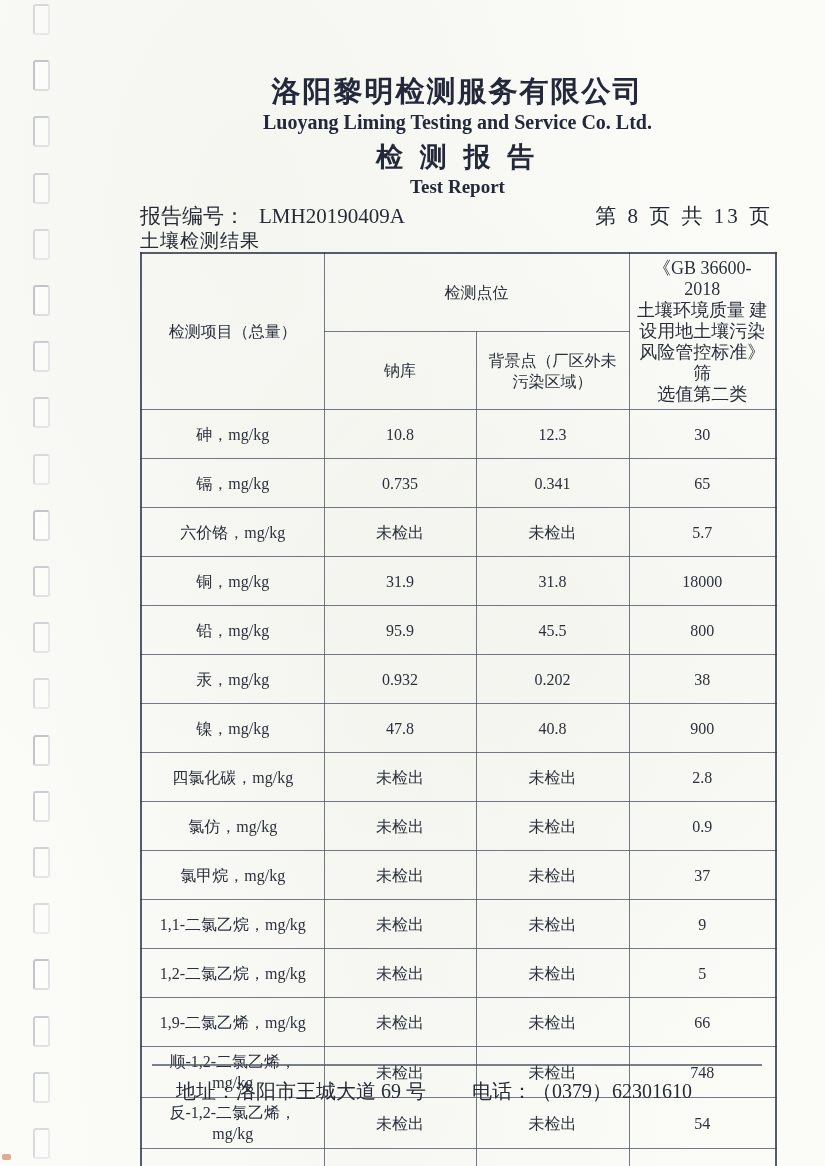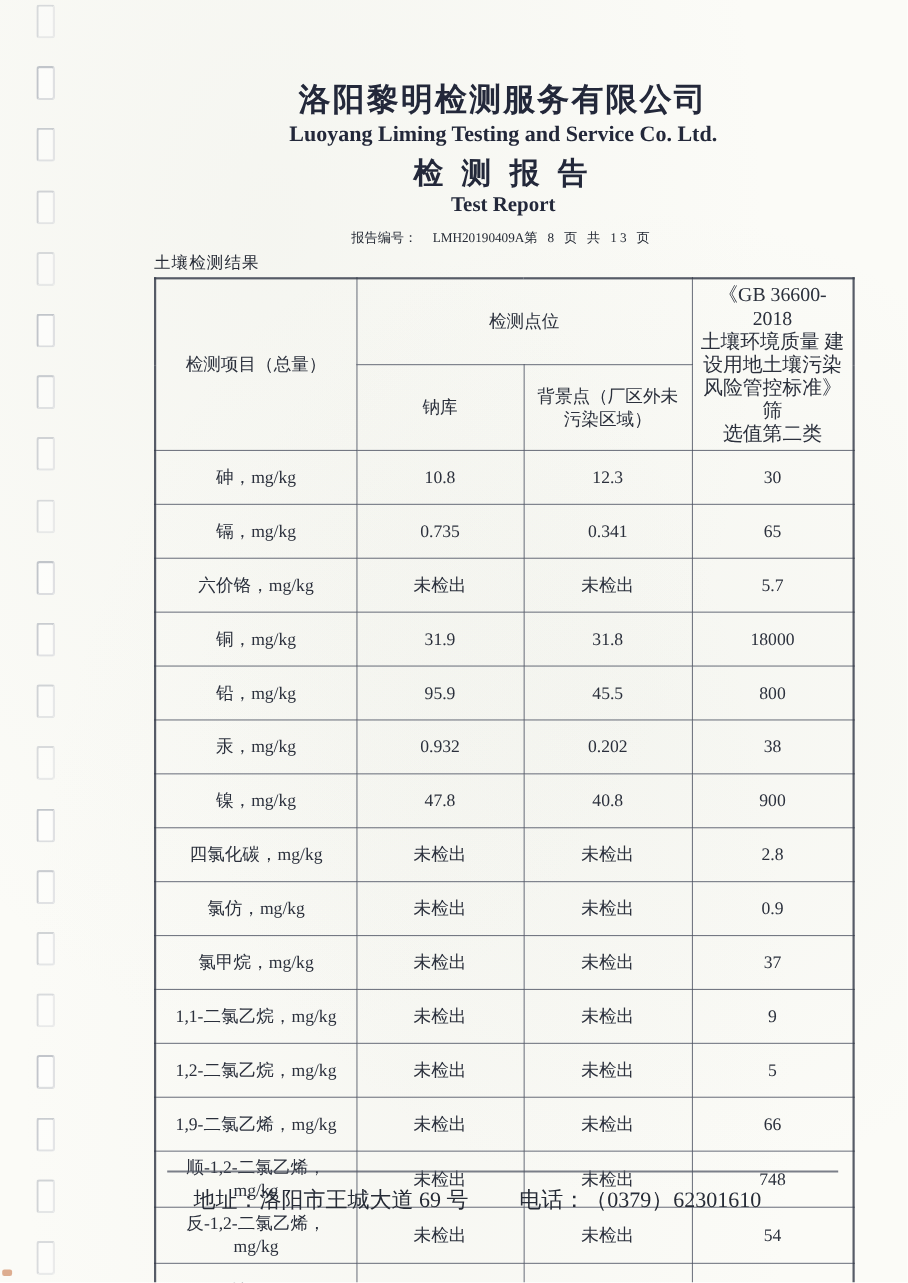--- a/index.html
+++ b/index.html
@@ -40,26 +40,26 @@
     margin-top:6px; text-align:center;
     font-size:27px; font-weight:bold; letter-spacing:5px; line-height:33px;
     color:#23283a;
   }
   .title-en {
     margin-top:1px; text-align:center;
     font-size:19px; font-weight:bold; line-height:24px; color:#23283a;
   }
   .meta {
     margin-top:7px;
-    display:flex; justify-content:center; align-items:baseline;
-    font-size:12px; line-height:21px;
+    display:flex; justify-content:space-between; align-items:baseline;
+    font-size:21px; line-height:21px;
   }
   .meta .report-no { margin-left:14px; }
   .meta .pageinfo { letter-spacing:3px; padding-right:2px; }
-  .section { margin-top:3px; font-size:15px; line-height:21px; letter-spacing:1px; }
+  .section { margin-top:3px; font-size:19px; line-height:21px; letter-spacing:1px; }
 
   table.results {
     margin-top:1px;
     width:635px; table-layout:fixed; border-collapse:collapse;
     border:2px solid rgba(58,64,78,0.85);
     border-bottom-width:3px;
   }
   table.results th, table.results td {
     border:1px solid rgba(72,78,94,0.75);
     font-weight:normal;

